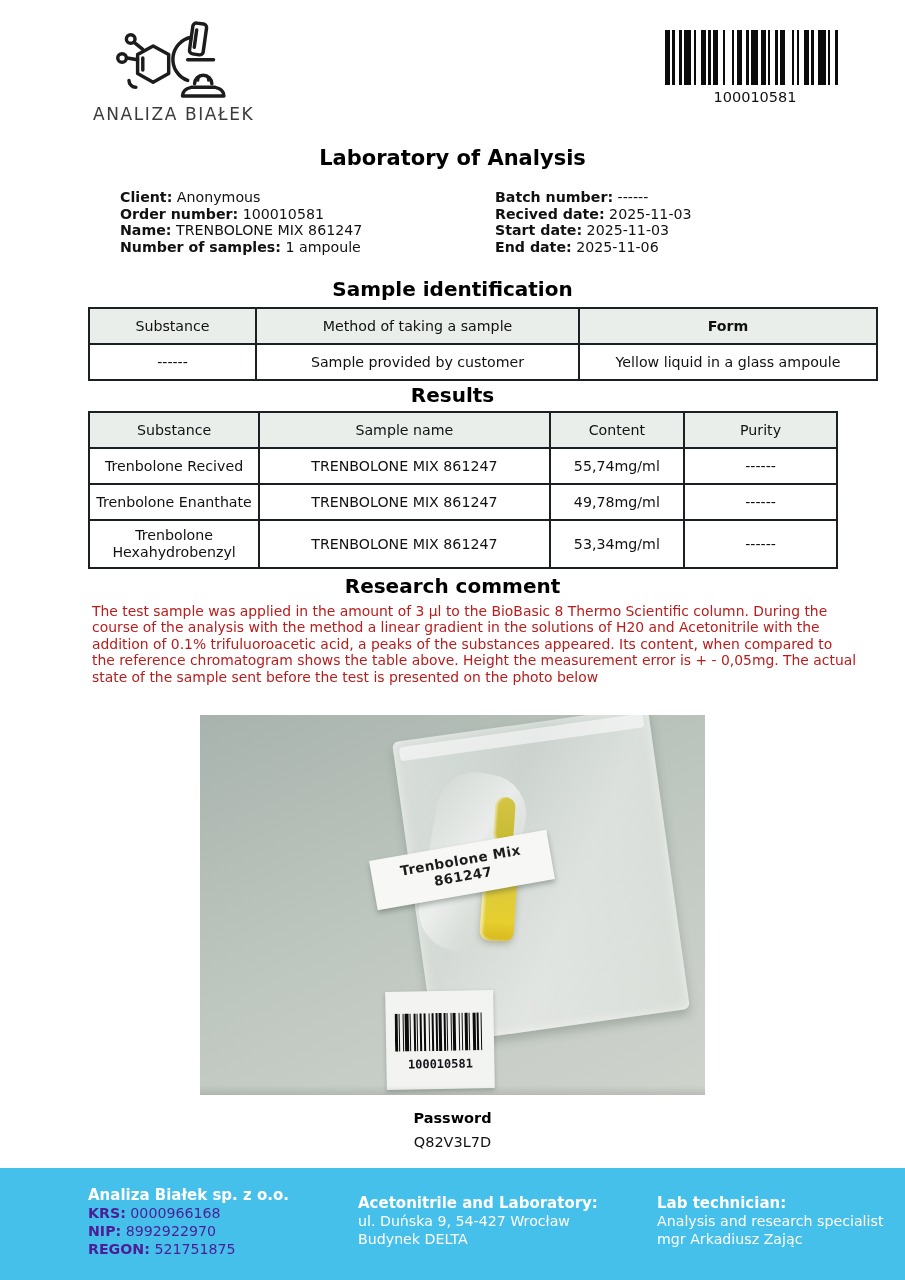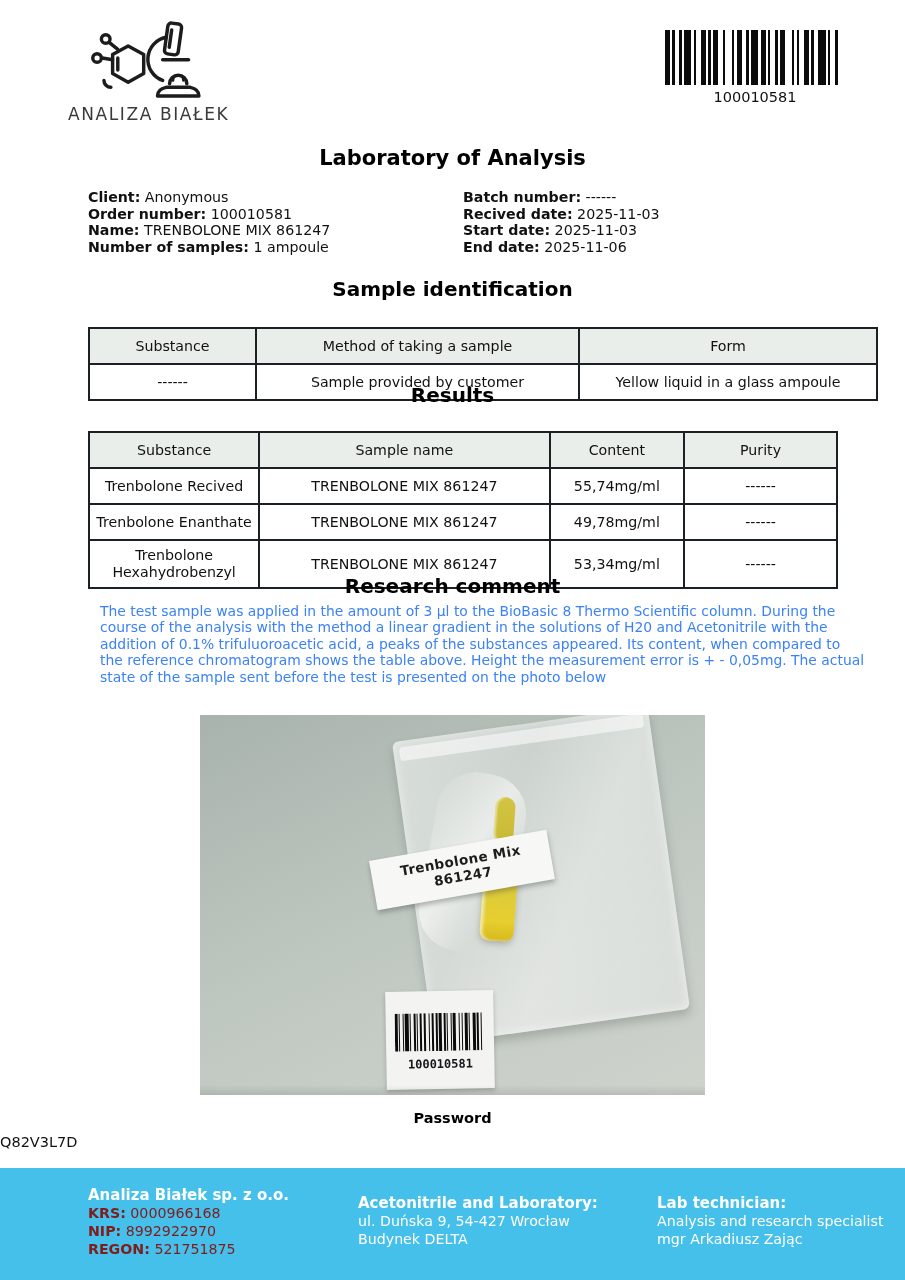--- a/index.html
+++ b/index.html
@@ -1,58 +1,58 @@
 <!DOCTYPE html>
 <html><head>
 <meta charset="utf-8">
 <style>
   * { margin:0; padding:0; box-sizing:border-box; }
   html,body { background:#888; }
   body { font-family:"DejaVu Sans","Liberation Sans",sans-serif; }
   .page { position:relative; width:905px; height:1280px; background:#ffffff; margin:0 auto; overflow:hidden; }
 
   
-  .logo { position:absolute; left:68px; top:20px; width:160px; text-align:center; }
+  .logo { position:absolute; left:93px; top:20px; width:160px; text-align:center; }
   .logo svg { display:block; margin:0 auto; }
   .brand { font-size:17px; letter-spacing:1.6px; color:#3a3a3a; margin-top:2px; white-space:nowrap; }
 
   .barcode-top { position:absolute; left:665px; top:30px; width:180px; text-align:center; }
   .bars { height:55px; font-size:0; white-space:nowrap; overflow:hidden; text-align:left; }
   .bars i { display:inline-block; height:100%; }
   .bars .bk { background:#0b0b0b; }
   .bars .sp { background:transparent; }
   .barcode-num { font-size:14.5px; color:#111; margin-top:4px; }
 
   .doc-title { position:absolute; top:146px; left:0; width:905px; text-align:center;
                font-size:21px; font-weight:bold; color:#000; }
 
   
   .info-row { position:absolute; top:189px; left:88px; width:760px; display:flex; }
-  .info-col1 { width:375px; }
+  .info-col1 { width:375px;margin-left:32px; }
   .info-col2 { flex:1; }
   .kv-line { font-size:14.2px; line-height:16.6px; color:#111; }
   .kv-line .bold, .bold { font-weight:bold; }
 
   
   .sec-h { position:absolute; left:0; width:905px; text-align:center; font-size:20px; font-weight:bold; color:#000; }
 
   
-  table.lab { position:absolute; left:88px; border-collapse:collapse; table-layout:fixed;margin-top:20px; }
+  table.lab { position:absolute; left:88px; border-collapse:collapse; table-layout:fixed; }
   table.lab th, table.lab td { border:2px solid #1b2025; text-align:center; vertical-align:middle;
        font-size:14.2px; font-weight:normal; color:#111; padding:6px 6px; height:36px; line-height:17px; }
   table.lab th { background:#e9eeeb; }
   table.lab td { background:#ffffff; }
   .t1 { top:307px; width:750px; }
-  .t1 th:nth-child(1){ width:167px; } .t1 th:nth-child(2){ width:323px; } .t1 th:nth-child(3){ width:298px; }
+  .t1 th:nth-child(1){ width:167px; } .t1 th:nth-child(2){ width:323px; } .t1 th:nth-child(3){ width:298px;font-weight:bold; }
   .t2 { top:411px; width:750px; }
   .t2 th:nth-child(1){ width:167px; } .t2 th:nth-child(2){ width:285px; }
   .t2 th:nth-child(3){ width:132px; } .t2 th:nth-child(4){ width:150px; }
 
   
-  .comment { position:absolute; top:603px; left:100px; width:766px; font-size:13.9px; line-height:16.4px; color:#3b82f6; }
+  .comment { position:absolute; top:603px; left:92px; width:766px; font-size:13.9px; line-height:16.4px; color:#b91c1c; }
 
   
   .photo { position:absolute; top:715px; left:200px; width:505px; height:380px; overflow:hidden;
            background:linear-gradient(155deg,#a9b3ad 0%,#b8c2bb 35%,#c6cdc6 70%,#ced3cc 100%); }
   .photo::after { content:""; position:absolute; left:0; bottom:0; width:100%; height:10px;
            background:linear-gradient(rgba(0,0,0,0),rgba(0,0,0,0.10)); }
   .bag { position:absolute; left:212px; top:8px; width:258px; height:305px; transform:rotate(-8deg);
          background:linear-gradient(120deg,rgba(255,255,255,0.50) 0%,rgba(255,255,255,0.30) 35%,rgba(255,255,255,0.48) 60%,rgba(255,255,255,0.30) 100%);
          border-radius:6px; box-shadow:0 6px 10px rgba(60,70,62,0.25), inset 0 0 12px rgba(255,255,255,0.55); }
   .bag::before { content:""; position:absolute; left:6px; top:6px; right:6px; height:14px;
@@ -69,26 +69,26 @@
   .sample-label { position:absolute; left:172px; top:130px; width:180px; height:50px; transform:rotate(-10deg);
          background:#f7f7f5; box-shadow:0 3px 5px rgba(50,60,52,0.35); text-align:center; padding-top:7px; }
   .sample-label div { font-size:13.5px; font-weight:bold; color:#1c1c1c; line-height:16px; letter-spacing:0.4px; }
   .sticker { position:absolute; left:186px; top:276px; width:108px; height:98px; transform:rotate(-1deg);
          background:#f3f4f1; box-shadow:0 2px 4px rgba(50,60,52,0.3); text-align:center; padding-top:22px; }
   .sticker .bars { height:38px; display:inline-block; }
   .sticker-num { font-family:"DejaVu Sans Mono","Liberation Mono",monospace; font-size:12px; font-weight:bold; color:#15151c; margin-top:2px; }
 
   
   .pw-label { position:absolute; top:1110px; left:0; width:905px; text-align:center; font-size:14.5px; font-weight:bold; color:#000; }
-  .pw-value { position:absolute; top:1134px; left:0; width:905px; text-align:left; font-size:14.5px; color:#111; }
+  .pw-value { position:absolute; top:1134px; left:0; width:905px; text-align:center; font-size:14.5px; color:#111; }
 
   
   .footer { position:absolute; top:1168px; left:0; width:905px; height:132px; color:#ffffff; }
   .f-col { position:absolute; top:18px; }
-  .f-col .kv-line { color:#7f1d1d; font-size:14.2px; line-height:18px; }
+  .f-col .kv-line { color:#4c1d95; font-size:14.2px; line-height:18px; }
   .f-col1 { left:88px; }
   .f-col2 { left:358px; top:26px; }
   .f-col3 { left:657px; top:26px; }
   .f-title { font-size:15px; font-weight:bold; line-height:18px; }
   .f-line { font-size:14.2px; line-height:18px; }
 </style>
 </head>
 <body>
 
 <div class="page">

